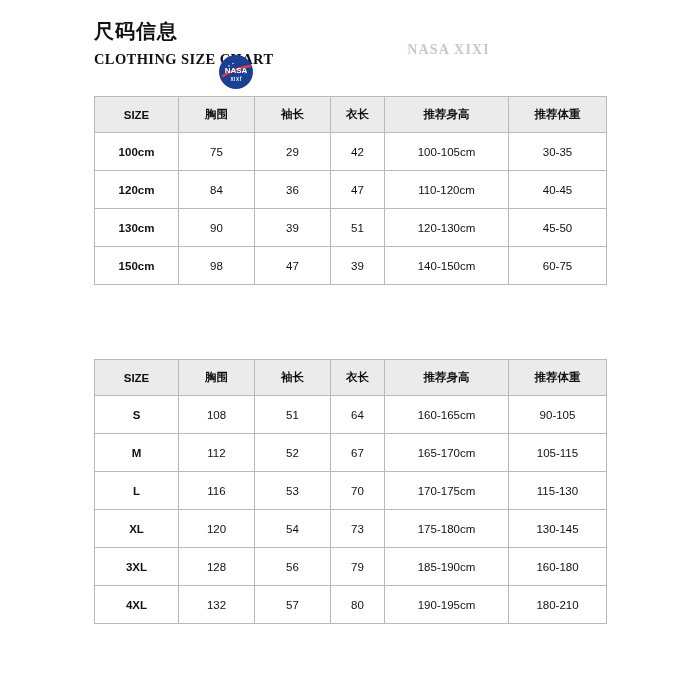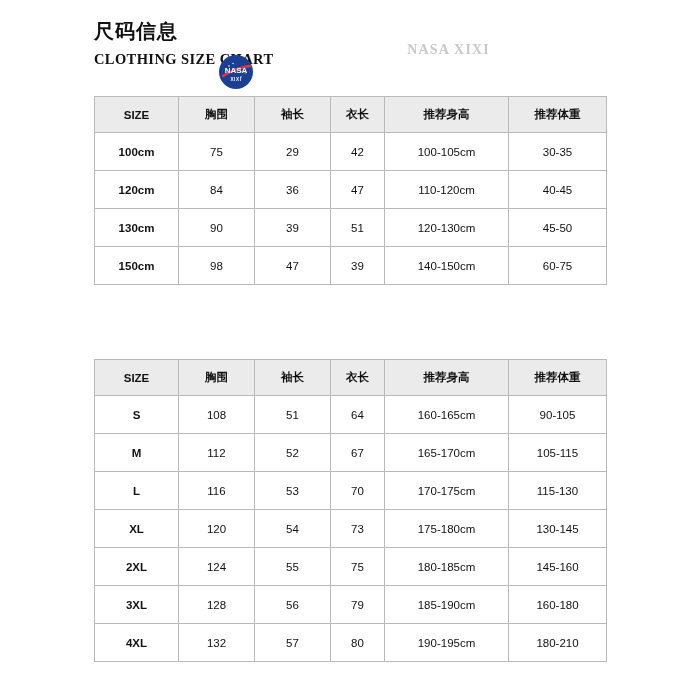--- a/index.html
+++ b/index.html
@@ -271,28 +271,20 @@
           </tr>
           <tr>
             <td class="col-size">XL</td>
             <td class="col-bust">120</td>
             <td class="col-sleeve">54</td>
             <td class="col-length">73</td>
             <td class="col-height">175-180cm</td>
             <td class="col-weight">130-145</td>
           </tr>
           <tr>
-            <td class="col-size">2XL</td>
-            <td class="col-bust">124</td>
-            <td class="col-sleeve">55</td>
-            <td class="col-length">75</td>
-            <td class="col-height">180-185cm</td>
-            <td class="col-weight">145-160</td>
-          </tr>
-          <tr>
             <td class="col-size">3XL</td>
             <td class="col-bust">128</td>
             <td class="col-sleeve">56</td>
             <td class="col-length">79</td>
             <td class="col-height">185-190cm</td>
             <td class="col-weight">160-180</td>
           </tr>
           <tr>
             <td class="col-size">4XL</td>
             <td class="col-bust">132</td>

